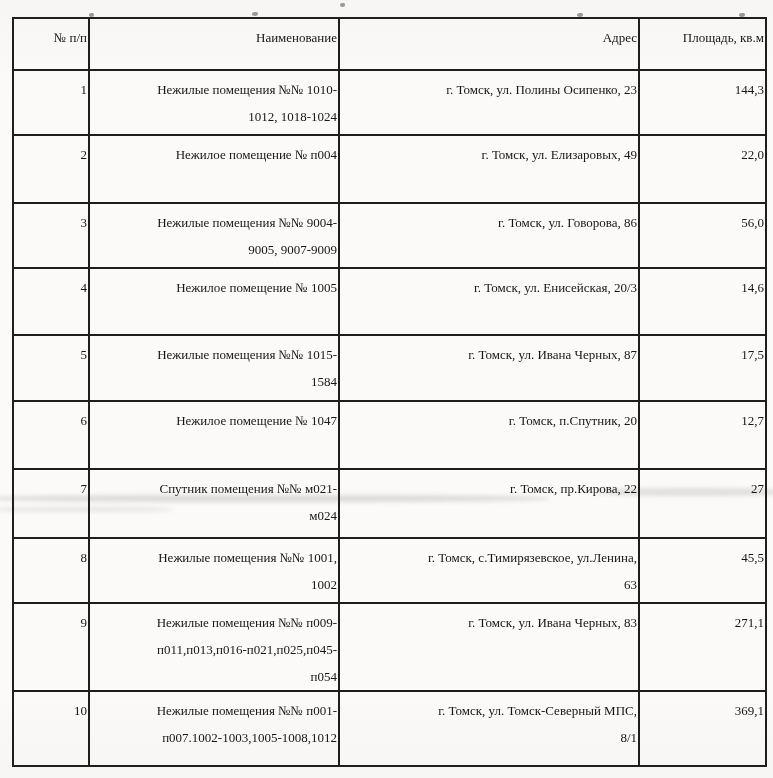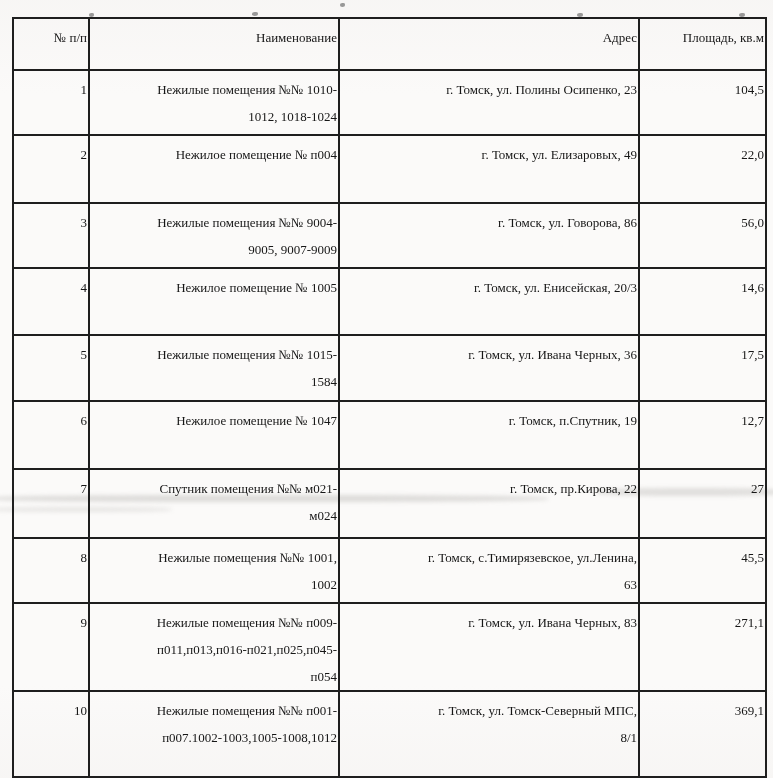--- a/index.html
+++ b/index.html
@@ -51,21 +51,21 @@
   tr.h-header { height: 52px; }
   tr.h-r1  { height: 65px; }
   tr.h-r2  { height: 68px; }
   tr.h-r3  { height: 65px; }
   tr.h-r4  { height: 67px; }
   tr.h-r5  { height: 66px; }
   tr.h-r6  { height: 68px; }
   tr.h-r7  { height: 69px; }
   tr.h-r8  { height: 65px; }
   tr.h-r9  { height: 75px; }
-  tr.h-r10 { height: 86px; }
+  tr.h-r10 { height: 75px; }
 
   
   .speck {
     position: absolute;
     background: #4a4a4a;
     border-radius: 50% 40% 60% 50%;
     opacity: 0.55;
     pointer-events: none;
   }
   .smudge {
@@ -105,21 +105,21 @@
       <th>Адрес</th>
       <th>Площадь, кв.м</th>
     </tr>
   </thead>
   <tbody>
     <tr class="h-r1">
       <td>1</td>
       <td>Нежилые помещения №№ 1010-
 1012, 1018-1024</td>
       <td>г. Томск, ул. Полины Осипенко, 23</td>
-      <td>104,5</td>
+      <td>144,3</td>
     </tr>
     <tr class="h-r2">
       <td>2</td>
       <td>Нежилое помещение № п004</td>
       <td>г. Томск, ул. Елизаровых, 49</td>
       <td>22,0</td>
     </tr>
     <tr class="h-r3">
       <td>3</td>
       <td>Нежилые помещения №№ 9004-
@@ -130,27 +130,27 @@
     <tr class="h-r4">
       <td>4</td>
       <td>Нежилое помещение № 1005</td>
       <td>г. Томск, ул. Енисейская, 20/3</td>
       <td>14,6</td>
     </tr>
     <tr class="h-r5">
       <td>5</td>
       <td>Нежилые помещения №№ 1015-
 1584</td>
-      <td>г. Томск, ул. Ивана Черных, 36</td>
+      <td>г. Томск, ул. Ивана Черных, 87</td>
       <td>17,5</td>
     </tr>
     <tr class="h-r6">
       <td>6</td>
       <td>Нежилое помещение № 1047</td>
-      <td>г. Томск, п.Спутник, 19</td>
+      <td>г. Томск, п.Спутник, 20</td>
       <td>12,7</td>
     </tr>
     <tr class="h-r7">
       <td>7</td>
       <td>Спутник помещения №№ м021-
 м024</td>
       <td>г. Томск, пр.Кирова, 22</td>
       <td>27</td>
     </tr>
     <tr class="h-r8">

